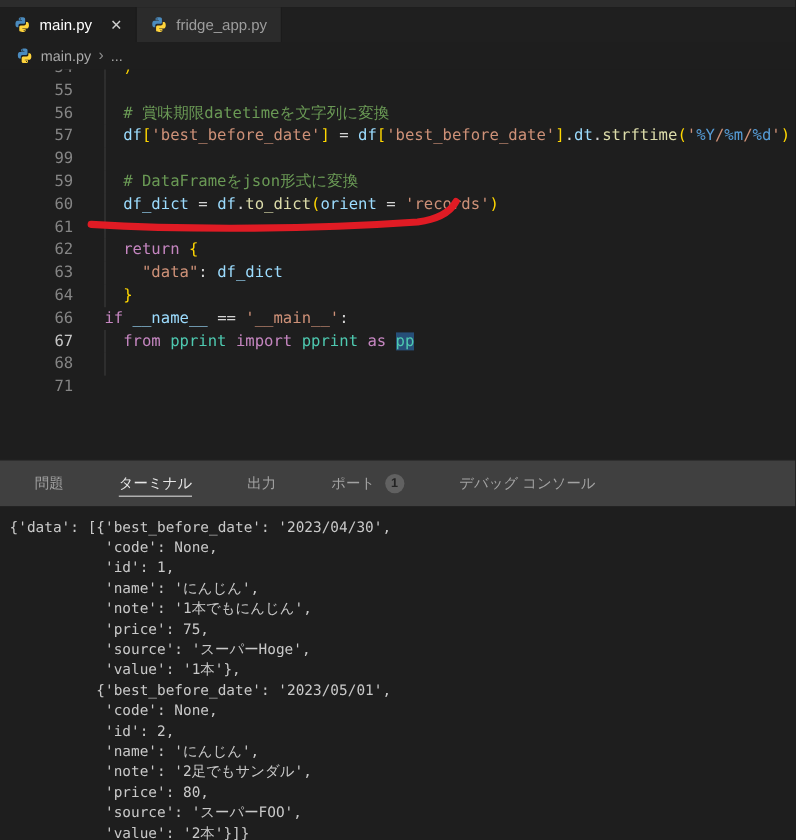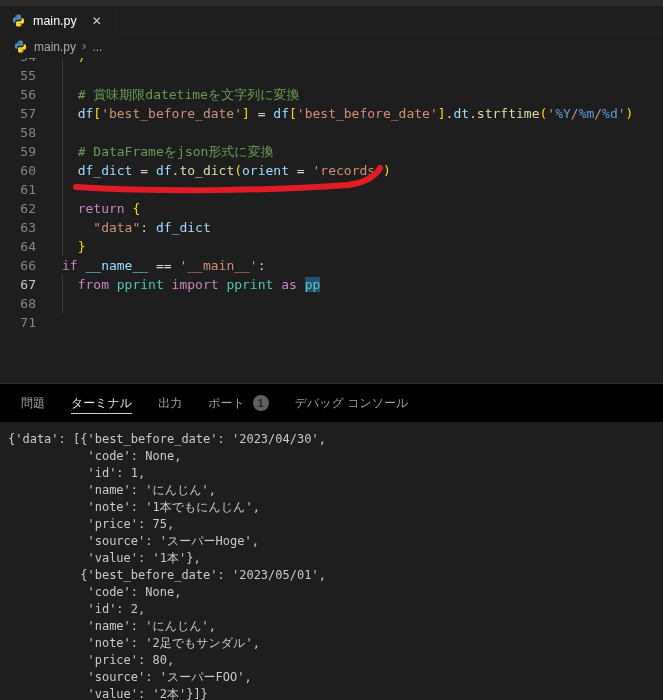--- a/index.html
+++ b/index.html
@@ -21,33 +21,33 @@
 
   
   .breadcrumb { height:23px; display:flex; align-items:center; gap:6px; padding-left:13px;
                 color:#a9a9a9; font-size:12px; background:#1e1e1e; }
   .bc-sep { font-size:13px; color:#8c8c8c; transform:translateY(-1px); }
 
   
   .editor { position:relative; height:325px; overflow:hidden; background:#1e1e1e;
             font-family:"DejaVu Sans Mono", monospace; font-size:13px; }
   .code-lines { margin-top:-11px; }
-  .line { display:flex; height:19px; line-height:19px; }
+  .line { display:flex; height:19px; line-height:19px;margin-left:25px; }
   .gutter { flex:none; width:48px; text-align:right; padding-right:12px; color:#858585; }
   .gutter.current { color:#c6c6c6; }
   .code { position:relative; white-space:pre; padding-left:14px; color:var(--c-txt,#d4d4d4); }
   .code.guide::before { content:""; position:absolute; left:14px; top:0; bottom:0;
                         width:1px; background:#3b3b3b; }
   .hl-sel  { background:var(--c-selection,#264F78); }
   .hl-word { background:var(--c-word_highlight,rgba(87,87,87,0.72)); border-radius:2px; }
   .annot { position:absolute; left:0; top:0; pointer-events:none; }
 
   
   .panel { border-top:1px solid #303030; }
-  .panel-tabs { height:38px; display:flex; align-items:center; padding-left:8px; background:#000000; }
+  .panel-tabs { height:38px; display:flex; align-items:center; padding-left:16px; background:#404040;gap:20px; }
   .ptab { position:relative; height:100%; display:flex; align-items:center; gap:8px;
           padding:0 13px; font-size:12px; color:#a2a2a2; cursor:pointer; }
   .ptab.active { color:#e7e7e7; }
   .ptab.active::after { content:""; position:absolute; left:13px; right:13px; bottom:8px;
                         height:1px; background:#cccccc; }
   .pbadge { width:16px; height:16px; border-radius:50%; background:#616161; color:#232323;
             font-size:10.5px; font-weight:bold; display:flex; align-items:center;
             justify-content:center; }
 
   .terminal { height:279px; overflow:hidden; padding:9px 0 0 8px; background:#1e1e1e;
@@ -64,20 +64,29 @@
   <div class="tab-bar">
       <div class="tab active">
         <span class="py-ico">
           <svg width="15" height="15" viewBox="0 0 32 32">
     <path fill="#4B8BBE" d="M15.6 3c-6 0-5.6 2.6-5.6 2.6v2.7h5.7v.8H7.7S4 8.7 4 14.8s3.3 5.9 3.3 5.9h2v-2.8s-.1-3.3 3.2-3.3h5.6s3.1.1 3.1-3V6s.5-3-5.6-3zm-3.1 1.8a1 1 0 1 1 0 2.1 1 1 0 0 1 0-2.1z"></path>
     <path fill="#FFD43B" d="M16.4 29c6 0 5.6-2.6 5.6-2.6v-2.7h-5.7v-.8h8S28 23.3 28 17.2s-3.3-5.9-3.3-5.9h-2v2.8s.1 3.3-3.2 3.3h-5.6s-3.1-.1-3.1 3V26s-.5 3 5.6 3zm3.1-1.8a1 1 0 1 1 0-2.1 1 1 0 0 1 0 2.1z"></path>
   </svg>
         </span>
         <span>main.py</span>
         <span class="close">✕</span>
+      </div>
+      <div class="tab">
+        <span class="py-ico">
+          <svg width="15" height="15" viewBox="0 0 32 32">
+    <path fill="#4B8BBE" d="M15.6 3c-6 0-5.6 2.6-5.6 2.6v2.7h5.7v.8H7.7S4 8.7 4 14.8s3.3 5.9 3.3 5.9h2v-2.8s-.1-3.3 3.2-3.3h5.6s3.1.1 3.1-3V6s.5-3-5.6-3zm-3.1 1.8a1 1 0 1 1 0 2.1 1 1 0 0 1 0-2.1z"></path>
+    <path fill="#FFD43B" d="M16.4 29c6 0 5.6-2.6 5.6-2.6v-2.7h-5.7v-.8h8S28 23.3 28 17.2s-3.3-5.9-3.3-5.9h-2v2.8s.1 3.3-3.2 3.3h-5.6s-3.1-.1-3.1 3V26s-.5 3 5.6 3zm3.1-1.8a1 1 0 1 1 0-2.1 1 1 0 0 1 0 2.1z"></path>
+  </svg>
+        </span>
+        <span>fridge_app.py</span>
       </div>
     </div>
 
   <div class="breadcrumb">
     <span class="py-ico">
         <svg width="15" height="15" viewBox="0 0 32 32">
     <path fill="#4B8BBE" d="M15.6 3c-6 0-5.6 2.6-5.6 2.6v2.7h5.7v.8H7.7S4 8.7 4 14.8s3.3 5.9 3.3 5.9h2v-2.8s-.1-3.3 3.2-3.3h5.6s3.1.1 3.1-3V6s.5-3-5.6-3zm-3.1 1.8a1 1 0 1 1 0 2.1 1 1 0 0 1 0-2.1z"></path>
     <path fill="#FFD43B" d="M16.4 29c6 0 5.6-2.6 5.6-2.6v-2.7h-5.7v-.8h8S28 23.3 28 17.2s-3.3-5.9-3.3-5.9h-2v2.8s.1 3.3-3.2 3.3h-5.6s-3.1-.1-3.1 3V26s-.5 3 5.6 3zm3.1-1.8a1 1 0 1 1 0-2.1 1 1 0 0 1 0 2.1z"></path>
   </svg>
       </span>
@@ -98,21 +107,21 @@
         </div>
         <div class="line">
           <div class="gutter">56</div>
           <div class="code guide"><span>  </span><span style="color: var(--c-com);"># 賞味期限datetimeを文字列に変換</span></div>
         </div>
         <div class="line">
           <div class="gutter">57</div>
           <div class="code guide"><span>  </span><span style="color: var(--c-var);">df</span><span style="color: var(--c-b1);">[</span><span style="color: var(--c-str);">'best_before_date'</span><span style="color: var(--c-b1);">]</span><span> </span><span style="color: var(--c-op);">=</span><span> </span><span style="color: var(--c-var);">df</span><span style="color: var(--c-b1);">[</span><span style="color: var(--c-str);">'best_before_date'</span><span style="color: var(--c-b1);">]</span><span style="color: var(--c-op);">.</span><span style="color: var(--c-var);">dt</span><span style="color: var(--c-op);">.</span><span style="color: var(--c-fn);">strftime</span><span style="color: var(--c-b1);">(</span><span style="color: var(--c-str);">'</span><span style="color: var(--c-fmt);">%Y</span><span style="color: var(--c-str);">/</span><span style="color: var(--c-fmt);">%m</span><span style="color: var(--c-str);">/</span><span style="color: var(--c-fmt);">%d</span><span style="color: var(--c-str);">'</span><span style="color: var(--c-b1);">)</span></div>
         </div>
         <div class="line">
-          <div class="gutter">58</div>
+          <div class="gutter">99</div>
           <div class="code guide"></div>
         </div>
         <div class="line">
           <div class="gutter">59</div>
           <div class="code guide"><span>  </span><span style="color: var(--c-com);"># DataFrameをjson形式に変換</span></div>
         </div>
         <div class="line">
           <div class="gutter">60</div>
           <div class="code guide"><span>  </span><span style="color: var(--c-var);">df_dict</span><span> </span><span style="color: var(--c-op);">=</span><span> </span><span style="color: var(--c-var);">df</span><span style="color: var(--c-op);">.</span><span style="color: var(--c-fn);">to_dict</span><span style="color: var(--c-b1);">(</span><span style="color: var(--c-var);">orient</span><span> </span><span style="color: var(--c-op);">=</span><span> </span><span style="color: var(--c-str);">'records'</span><span style="color: var(--c-b1);">)</span></div>
         </div>

